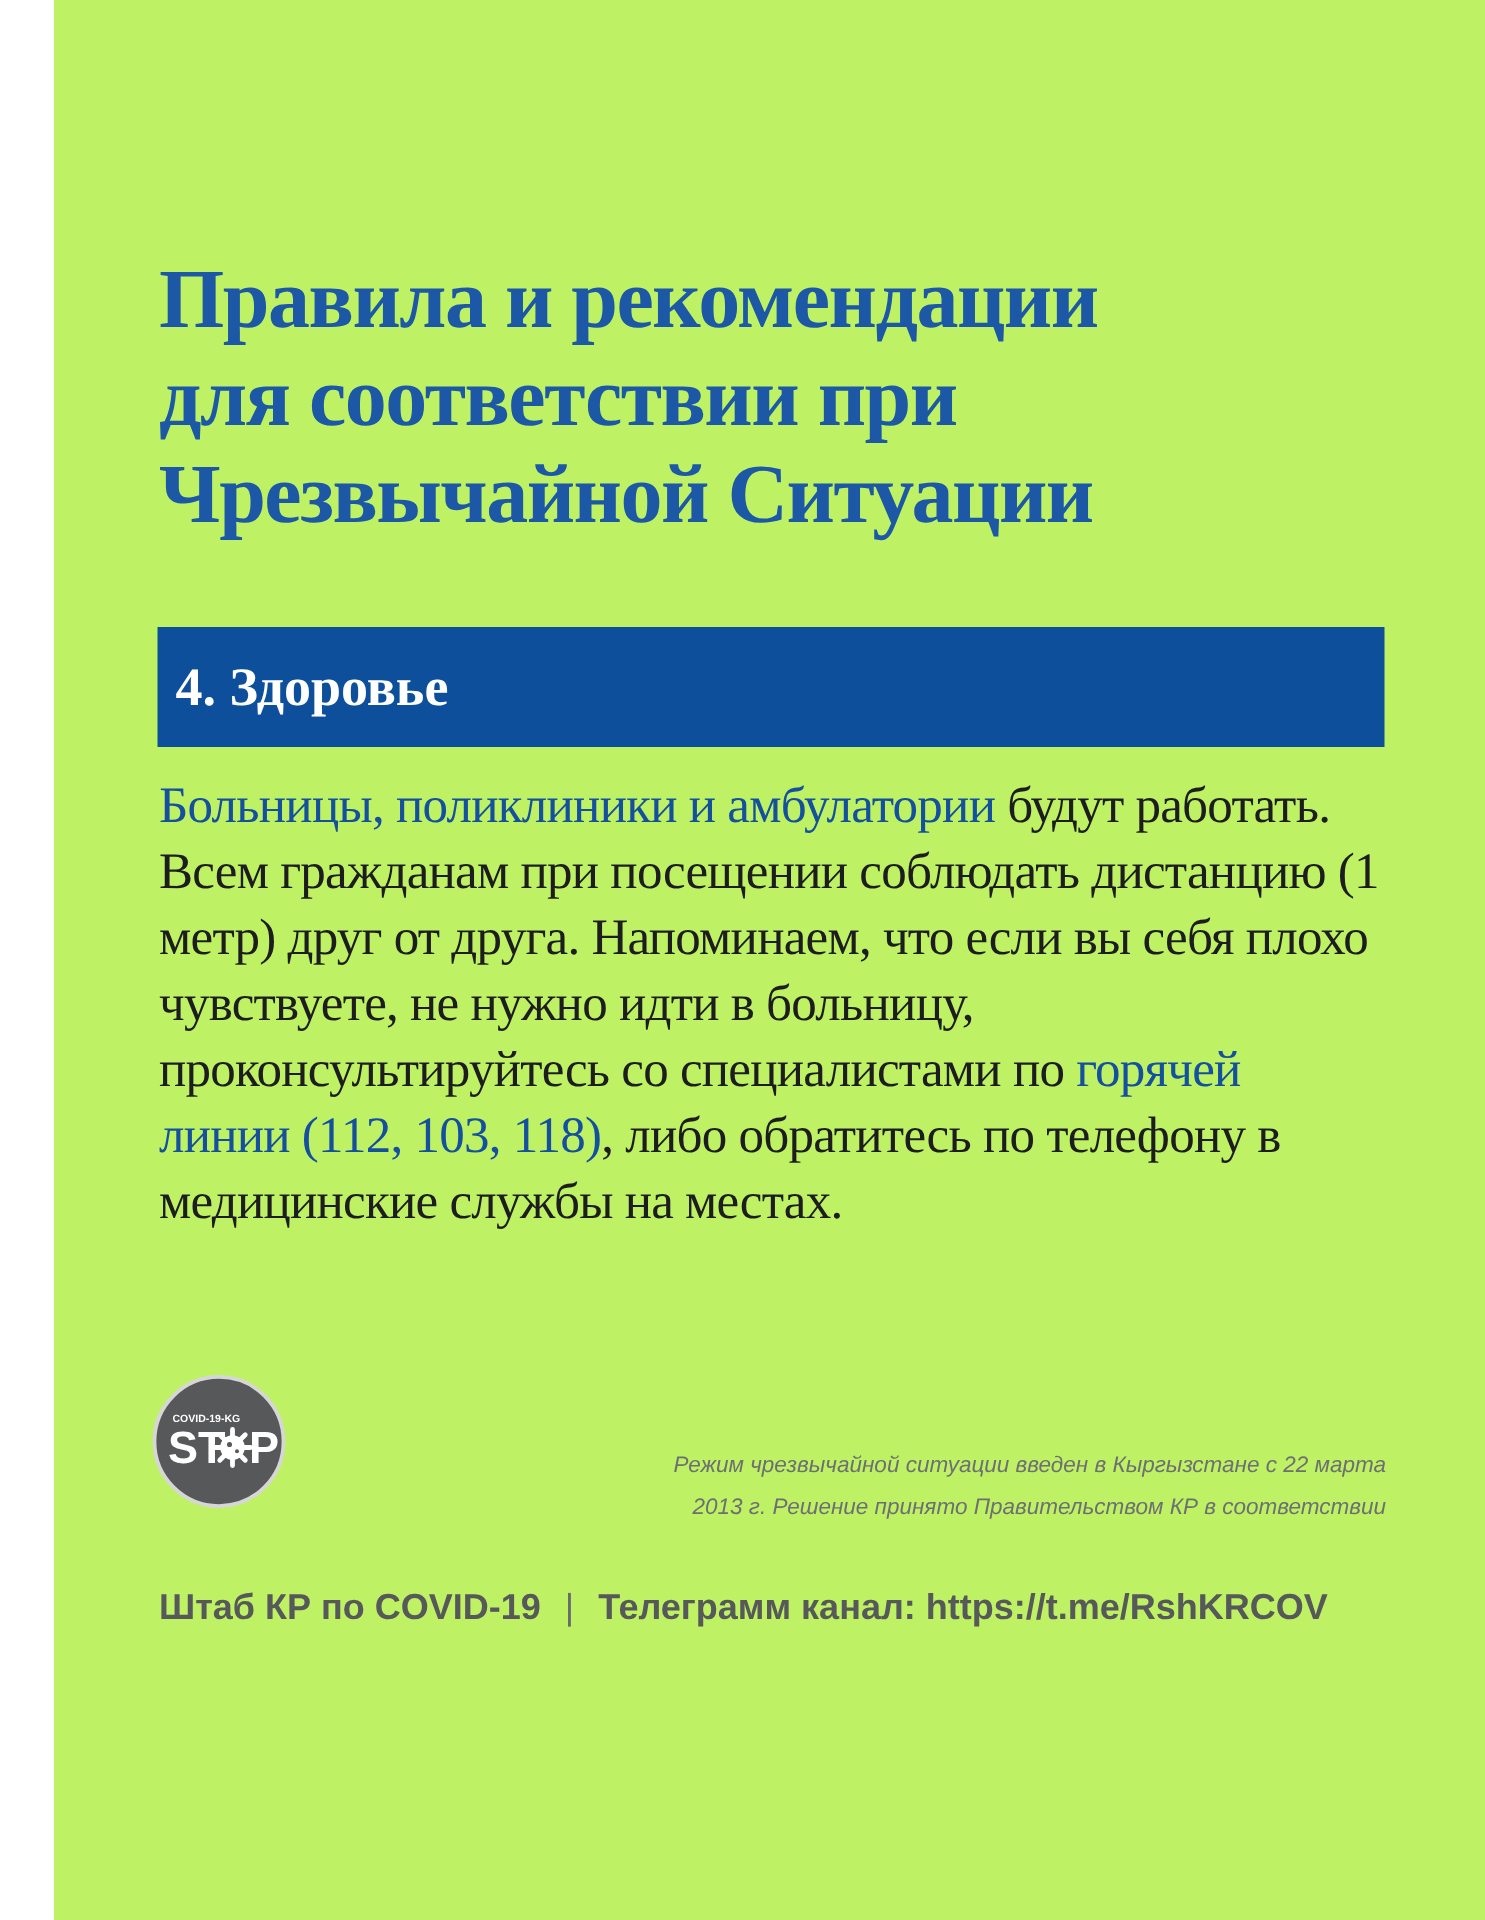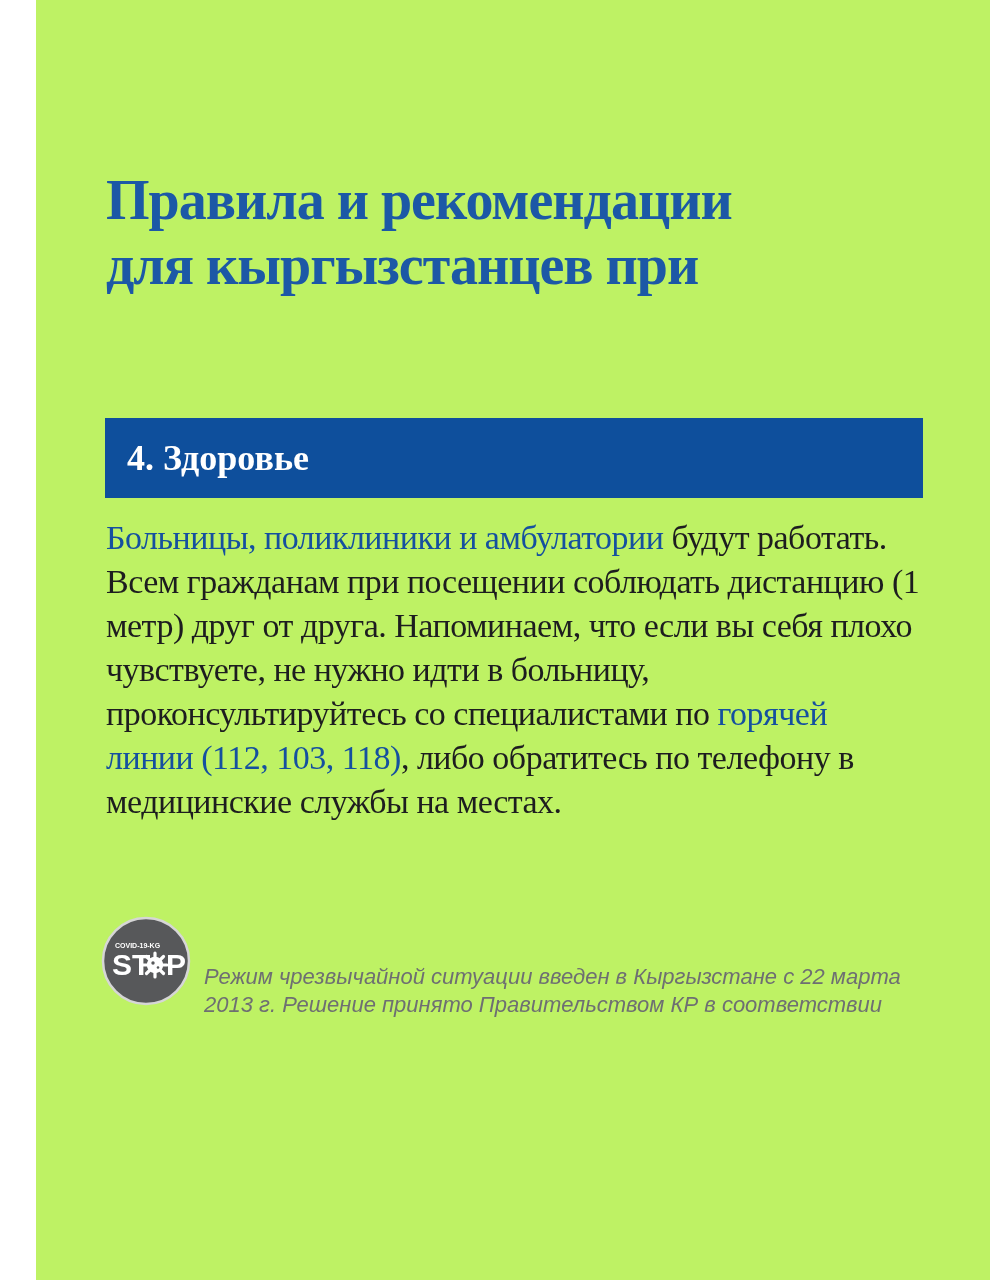--- a/index.html
+++ b/index.html
@@ -27,21 +27,21 @@
   }
   .banner {
     position: absolute;
     left: 69px;
     top: 418px;
     width: 818px;
     height: 80px;
     background: #0e4f9c;
     display: flex;
     align-items: center;
-    padding-left: 22px;
+    padding-left: 12px;
   }
   .banner-label {
     font-family: "Liberation Serif", serif;
     font-weight: 700;
     font-size: 36px;
     color: #ffffff;
   }
   .body-text {
     position: absolute;
     left: 70px;
@@ -64,23 +64,24 @@
     width: 92px;
     height: 92px;
   }
   .note-text {
     position: absolute;
     left: 168px;
     top: 963px;
     width: 720px;
     font-family: "Liberation Sans", sans-serif;
     font-style: italic;
-    font-size: 22px;
+    font-size: 15px;
     line-height: 28px;
     color: #6e6f72;
+    text-align: right;
   }
   .footer-bar {
     position: absolute;
     left: 70px;
     top: 1058px;
     width: 860px;
     font-family: "Liberation Sans", sans-serif;
     font-weight: 700;
     font-size: 24px;
     color: #575859;
@@ -98,21 +99,22 @@
     fill: #ffffff;
   }
 </style>
 </head>
 <body>
 
 <div class="page">
 
   <h1 class="title">
     <div>Правила и рекомендации</div>
-    <div>для кыргызстанцев при</div>
+    <div>для соответствии при</div>
+    <div>Чрезвычайной Ситуации</div>
   </h1>
 
   <div class="banner">
     <span class="banner-label">4. Здоровье</span>
   </div>
 
   <p class="body-text">
     <span class="accent">Больницы, поликлиники и амбулатории</span><span> будут работать. Всем гражданам при посещении соблюдать дистанцию (1 метр) друг от друга. Напоминаем, что если вы себя плохо чувствуете, не нужно идти в больницу, проконсультируйтесь со специалистами по </span><span class="accent">горячей линии (112, 103, 118)</span><span>, либо обратитесь по телефону в медицинские службы на местах.</span>
   </p>
 
@@ -134,14 +136,17 @@
       </g>
       <text x="66" y="60" font-size="30" class="logo-stop-text">P</text>
     </svg>
   </div>
 
   <div class="note-text">
     <div>Режим чрезвычайной ситуации введен в Кыргызстане с 22 марта</div>
     <div>2013 г. Решение принято Правительством КР в соответствии</div>
   </div>
 
+  <div class="footer-bar">
+    <span>Штаб КР по COVID-19</span><span class="footer-sep">|</span><span>Телеграмм канал: https://t.me/RshKRCOV</span>
+  </div>
 
 </div>
 
 </body></html>

